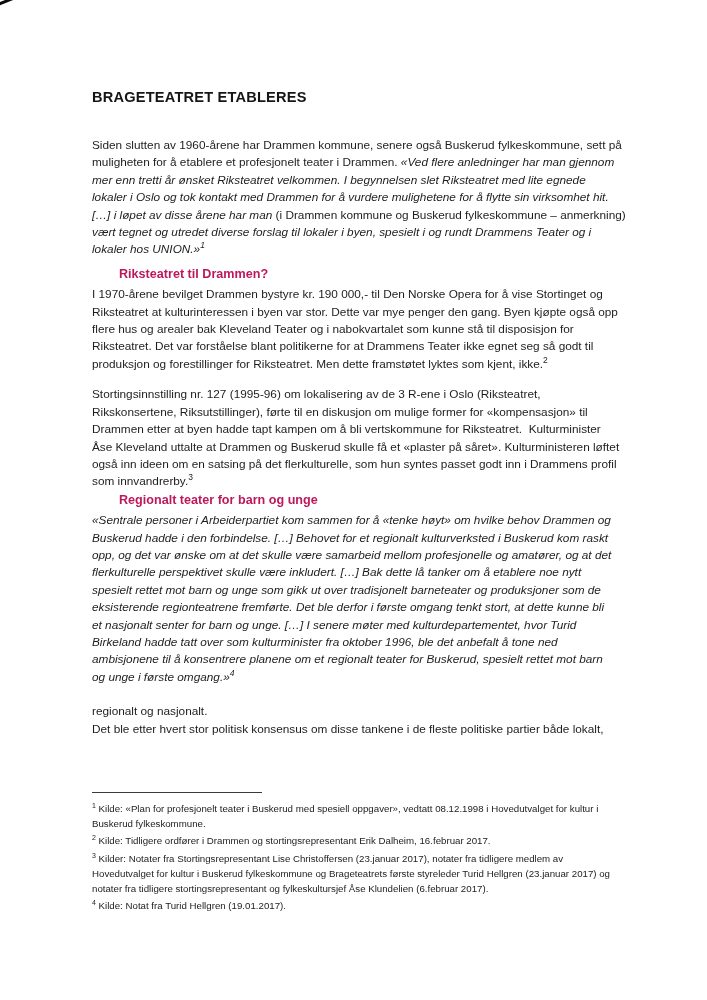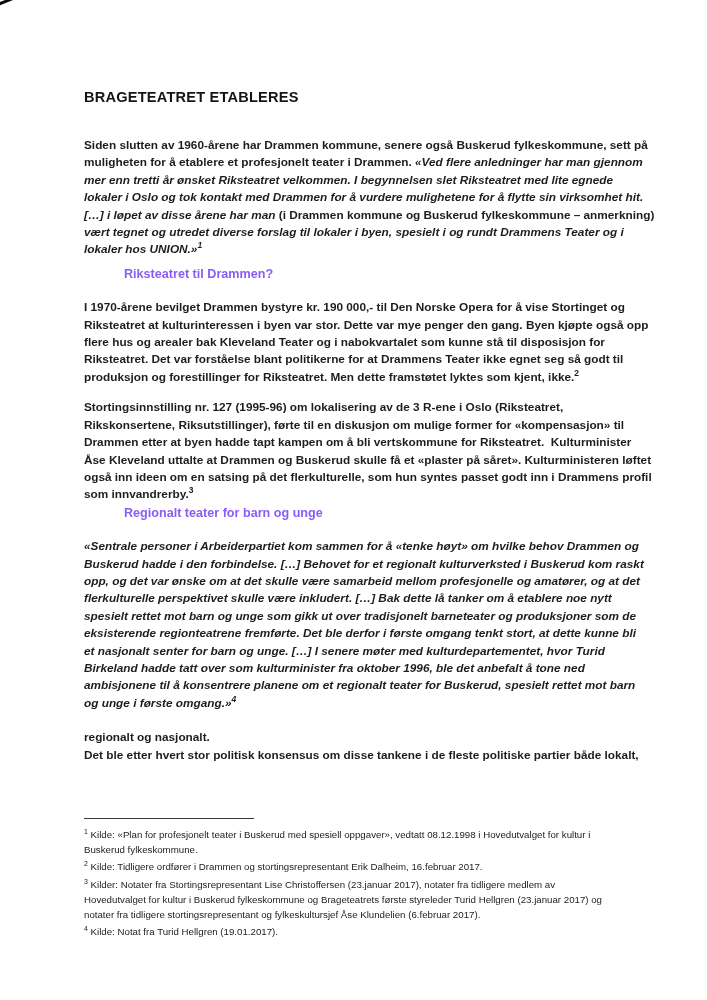--- a/index.html
+++ b/index.html
@@ -4,45 +4,45 @@
 <style>
   html, body { margin: 0; padding: 0; }
   body {
     width: 707px; height: 1000px;
     background: #ffffff;
     font-family: "Liberation Sans", sans-serif;
     color: #1d1d1d;
     overflow: hidden;
     position: relative;
   }
-  .page { position: absolute; left: 84px; top: 0; width: 560px; }
+  .page { position: absolute; left: 92px; top: 0; width: 560px; }
 
   .scan-mark {
     position: absolute; left: -2px; top: 3px;
     width: 17px; height: 3px;
     background: #0a0a0a;
     transform: rotate(-22deg);
     transform-origin: left center;
   }
 
   .doc-title {
     margin: 87px 0 0 0;
     font-size: 14.6px; font-weight: bold;
     line-height: 20px; color: #151515;
     letter-spacing: 0.2px;
   }
 
-  .para { font-size: 11.8px; line-height: 17.4px; font-weight: bold; }
+  .para { font-size: 11.8px; line-height: 17.4px; }
   .ln { white-space: pre; }
   .it { font-style: italic; text-align: right; }
   sup { font-size: 0.72em; line-height: 0; }
 
   .sec-heading {
-    margin: 16px; font-size: 12.6px; font-weight: bold;
-    line-height: 17.4px; color: #8b5cf6; padding-left: 24px;
+    margin: 3px; font-size: 12.6px; font-weight: bold;
+    line-height: 17.4px; color: #be185d; padding-left: 24px;
   }
 
   .mt-intro { margin-top: 30px; }
   .mt-h1   { margin-top: 7px; }
   .mt-p13  { margin-top: 13px; }
   .mt-h2   { margin-top: 1px; }
   .mt-p17  { margin-top: 17px; }
 
   .fn-sep {
     margin-top: 54px;

